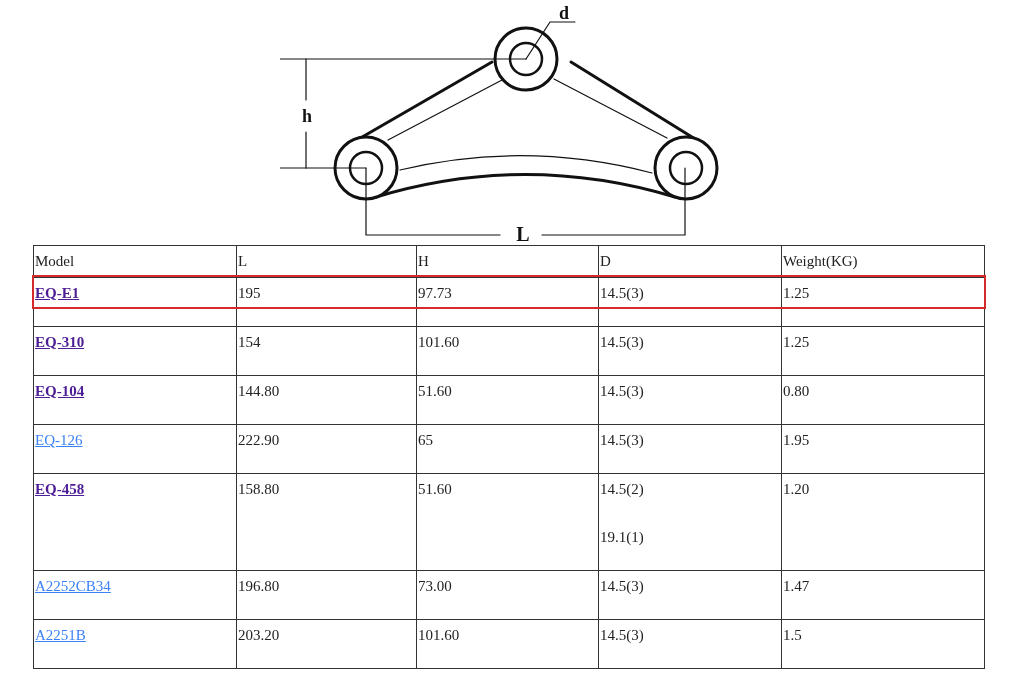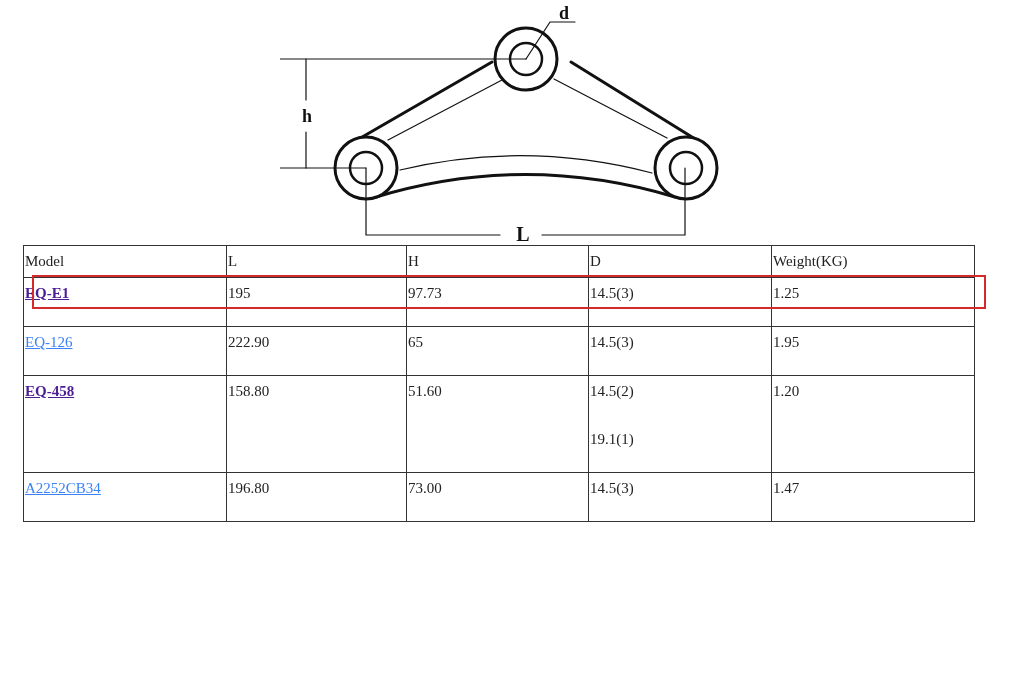--- a/index.html
+++ b/index.html
@@ -6,21 +6,21 @@
     body {
       width: 1024px; height: 679px; position: relative; overflow: hidden;
       font-family: "Liberation Serif", "DejaVu Serif", serif;
       color: #222;
     }
     .diagram {
       position: absolute; left: 280px; top: 0; width: 460px; height: 245px;
     }
     .diagram svg { width: 460px; height: 245px; display: block; }
     .spec-table {
-      position: absolute; left: 23px; top: 245px;
+      position: absolute; left: 33px; top: 245px;
       border-collapse: collapse; table-layout: fixed;
       width: 951px;
     }
     .spec-table td, .spec-table th {
       border: 1px solid #333;
       padding: 0 1px;
       font-size: 15px;
       font-weight: normal;
       text-align: left;
       vertical-align: top;
@@ -93,20 +93,38 @@
       <tr>
         <td><a href="#" class="bold">EQ-E1</a></td>
         <td>195</td>
         <td>97.73</td>
         <td>
           <span class="cell-line">14.5(3)</span>
         </td>
         <td>1.25</td>
       </tr>
       <tr>
+        <td><a href="#" class="bold">EQ-310</a></td>
+        <td>154</td>
+        <td>101.60</td>
+        <td>
+          <span class="cell-line">14.5(3)</span>
+        </td>
+        <td>1.25</td>
+      </tr>
+      <tr>
+        <td><a href="#" class="bold">EQ-104</a></td>
+        <td>144.80</td>
+        <td>51.60</td>
+        <td>
+          <span class="cell-line">14.5(3)</span>
+        </td>
+        <td>0.80</td>
+      </tr>
+      <tr>
         <td><a href="#">EQ-126</a></td>
         <td>222.90</td>
         <td>65</td>
         <td>
           <span class="cell-line">14.5(3)</span>
         </td>
         <td>1.95</td>
       </tr>
       <tr>
         <td><a href="#" class="bold">EQ-458</a></td>
@@ -120,16 +138,25 @@
       </tr>
       <tr>
         <td><a href="#">A2252CB34</a></td>
         <td>196.80</td>
         <td>73.00</td>
         <td>
           <span class="cell-line">14.5(3)</span>
         </td>
         <td>1.47</td>
       </tr>
+      <tr>
+        <td><a href="#">A2251B</a></td>
+        <td>203.20</td>
+        <td>101.60</td>
+        <td>
+          <span class="cell-line">14.5(3)</span>
+        </td>
+        <td>1.5</td>
+      </tr>
     </tbody>
 </table>
 
 <div class="highlight"></div>
 
 </body></html>

